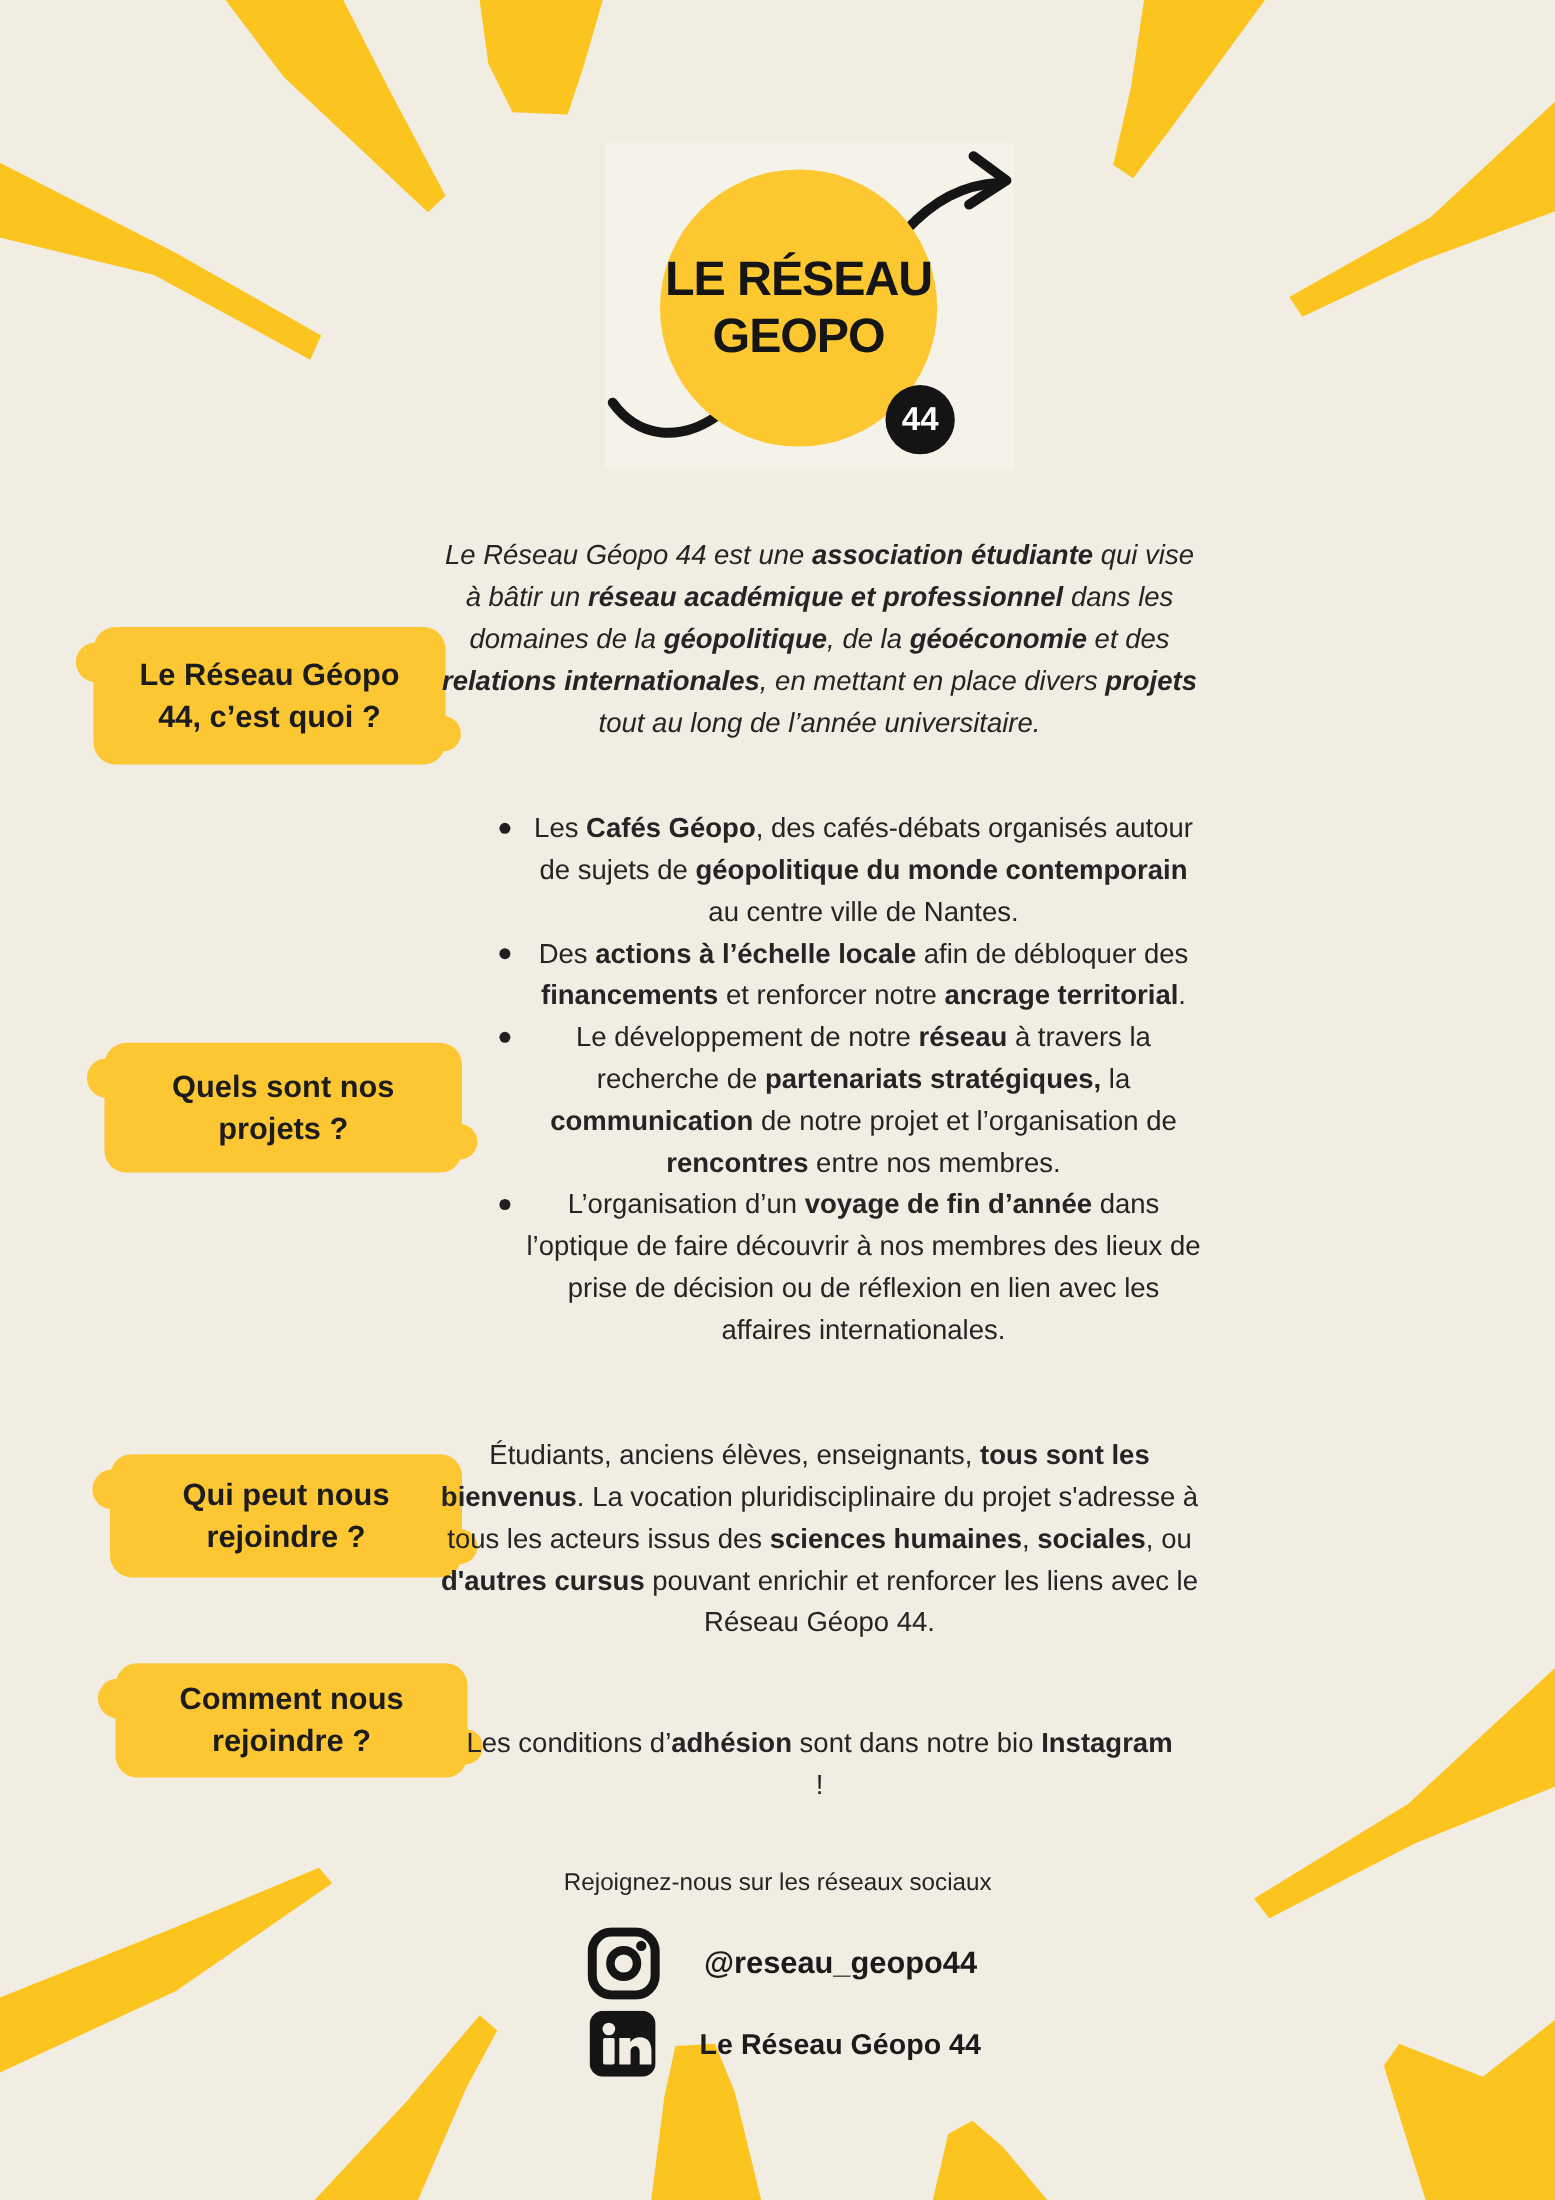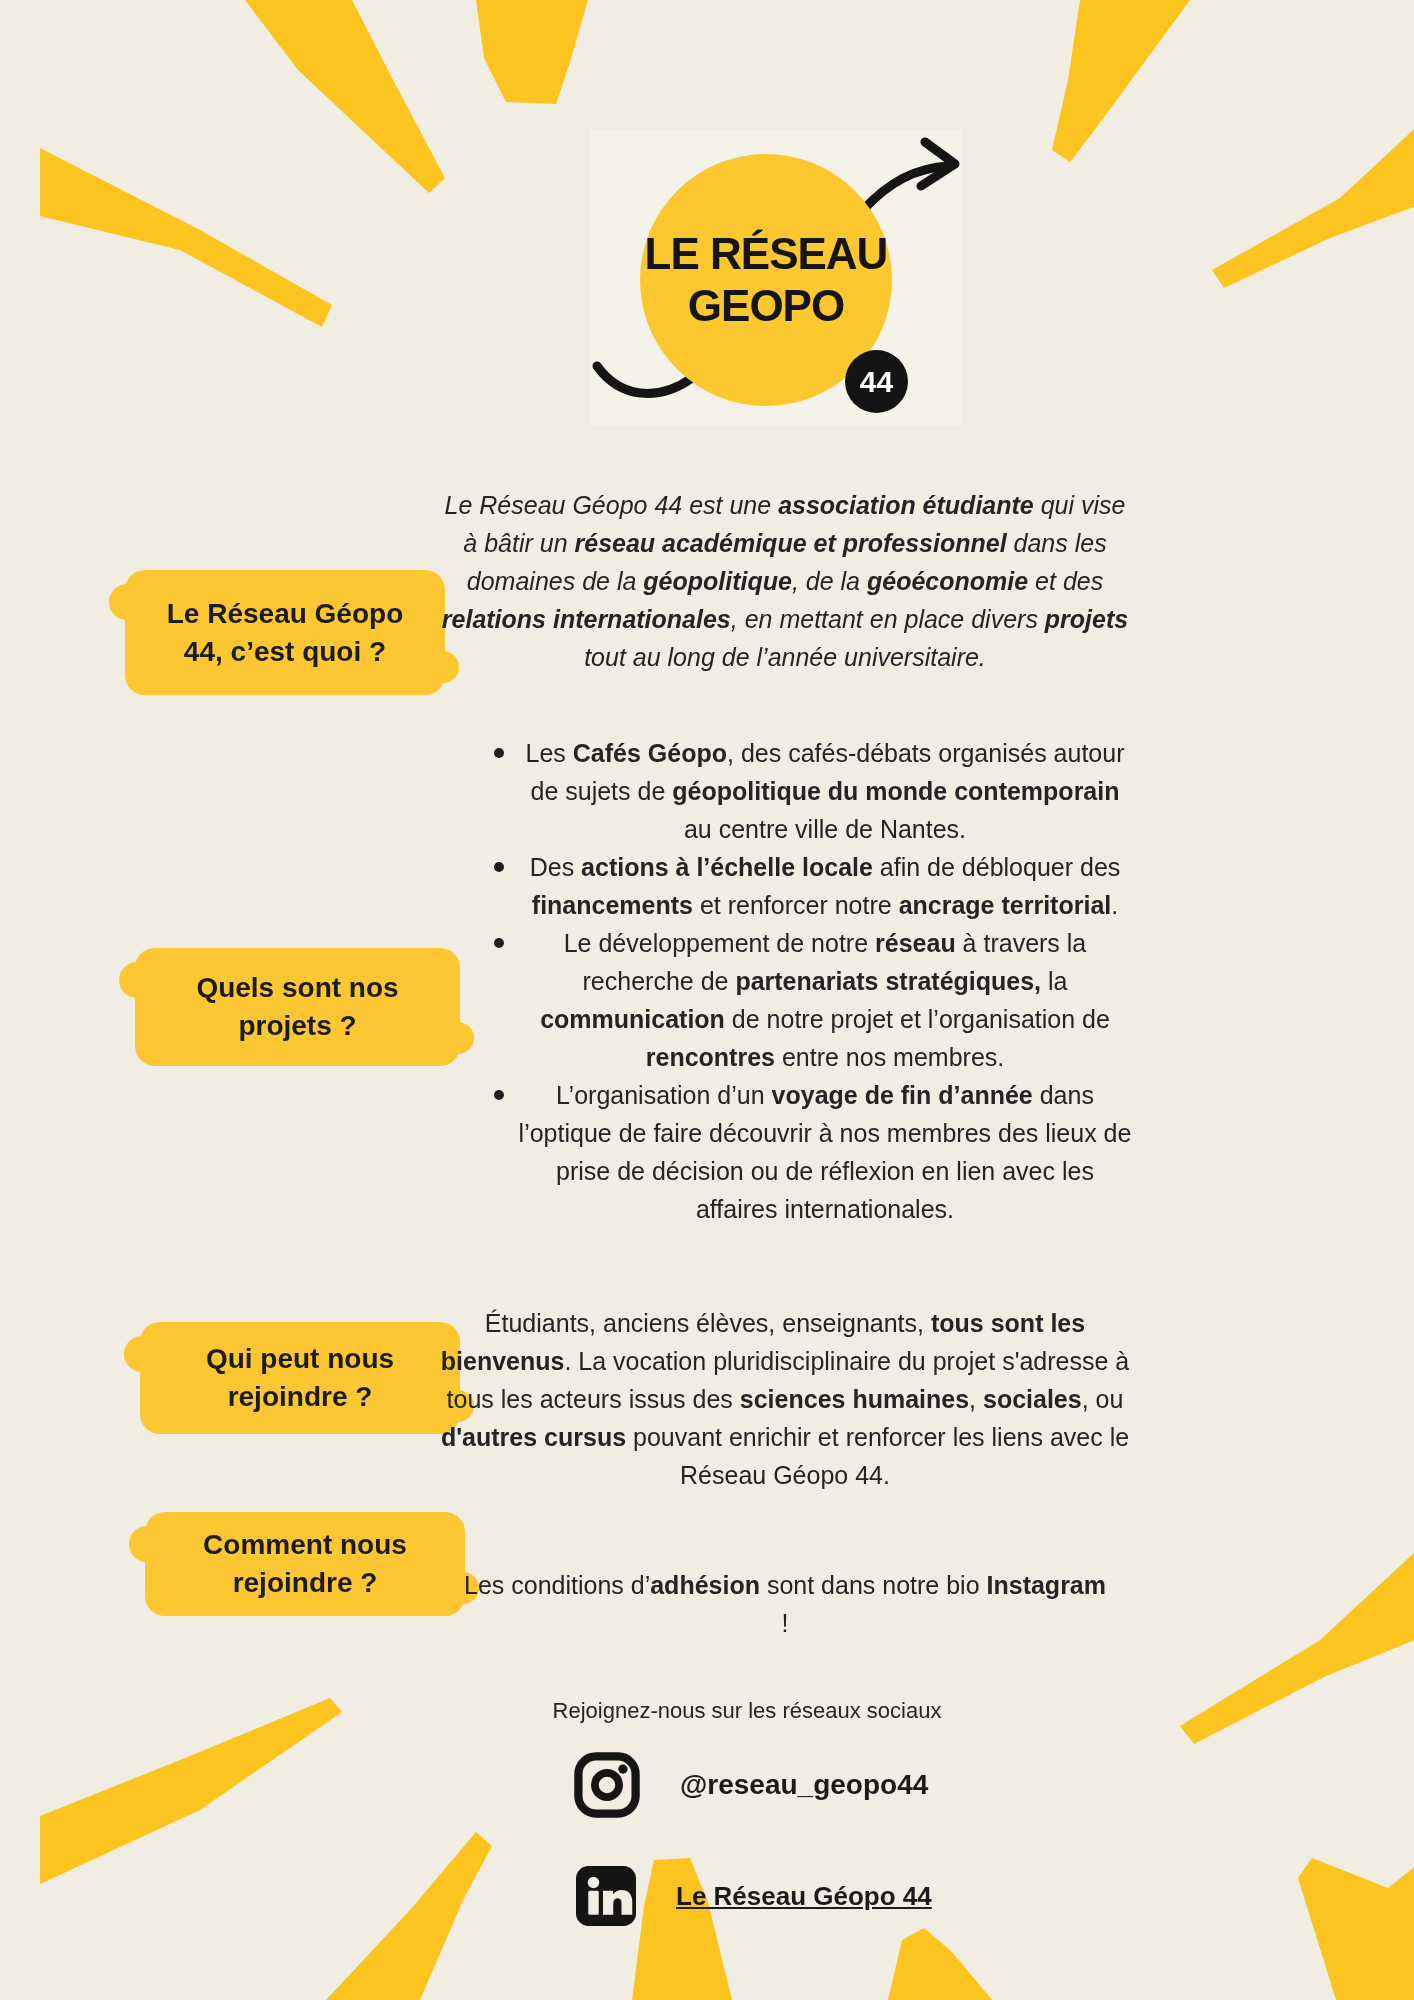--- a/index.html
+++ b/index.html
@@ -2,21 +2,21 @@
 <html style="--bg: #f1ede3; --card: #f5f2ea; --ray: #fcc41f; --label: #fcc733; --circle: #fdc72f; --ink: #1d1d1d; --badge: #141414;"><head>
 <meta charset="utf-8">
 <style>
   :root{
     --bg:#f1ede3; --card:#f5f2ea; --ray:#fcc41f; --label:#fcc733;
     --circle:#fdc72f; --ink:#1d1d1d; --badge:#141414;
   }
   *{margin:0;padding:0;box-sizing:border-box;}
   html,body{width:1414px;height:2000px;}
   body{background:var(--bg);font-family:"Liberation Sans","DejaVu Sans",sans-serif;color:var(--ink);overflow:hidden;position:relative;}
-  .poster{position:absolute;inset:0;margin-left:40px;}
+  .poster{position:absolute;inset:0;}
   .rays{position:absolute;left:0;top:0;width:1414px;height:2000px;}
   .rays polygon{fill:var(--ray);}
 
   
   .logo-card{position:absolute;left:550px;top:130px;width:372px;height:296px;background:var(--card);}
   .logo-smile{position:absolute;left:2px;top:228px;width:106px;height:48px;}
   .logo-arrow{position:absolute;left:263px;top:6px;width:112px;height:82px;}
   .logo-circle{position:absolute;left:50px;top:24px;width:252px;height:252px;border-radius:50%;
     background:var(--circle);display:flex;flex-direction:column;align-items:center;justify-content:center;gap:8px;}
   .logo-line{font-weight:bold;font-size:44px;line-height:1;letter-spacing:-1px;color:#151515;}
@@ -40,21 +40,21 @@
   .bullets{top:734px;list-style:none;}
   .bullets li{position:relative;padding-left:80px;}
   .bullet-dot{position:absolute;left:56px;top:14px;width:10px;height:10px;border-radius:50%;background:#1f1f1f;}
   .para-who{top:1304px;}
   .para-how{top:1566px;}
 
   
   .footer-heading{position:absolute;left:0;width:1414px;top:1698px;text-align:center;font-size:22px;color:#242424;}
   .social-row{position:absolute;display:flex;align-items:center;}
   .social-ig{left:534px;top:1752px;gap:40px;}
-  .social-li{left:536px;top:1866px;gap:40px;text-decoration:underline;}
+  .social-li{left:536px;top:1828px;gap:40px;}
   .social-icon-ig{width:66px;height:66px;}
   .social-icon-li{width:60px;height:60px;}
   .social-handle{font-weight:bold;font-size:28px;color:#1b1b1b;}
   .social-name{font-weight:bold;font-size:26px;color:#1b1b1b;}
 </style>
 </head>
 <body>
 
 <div class="poster">
 

